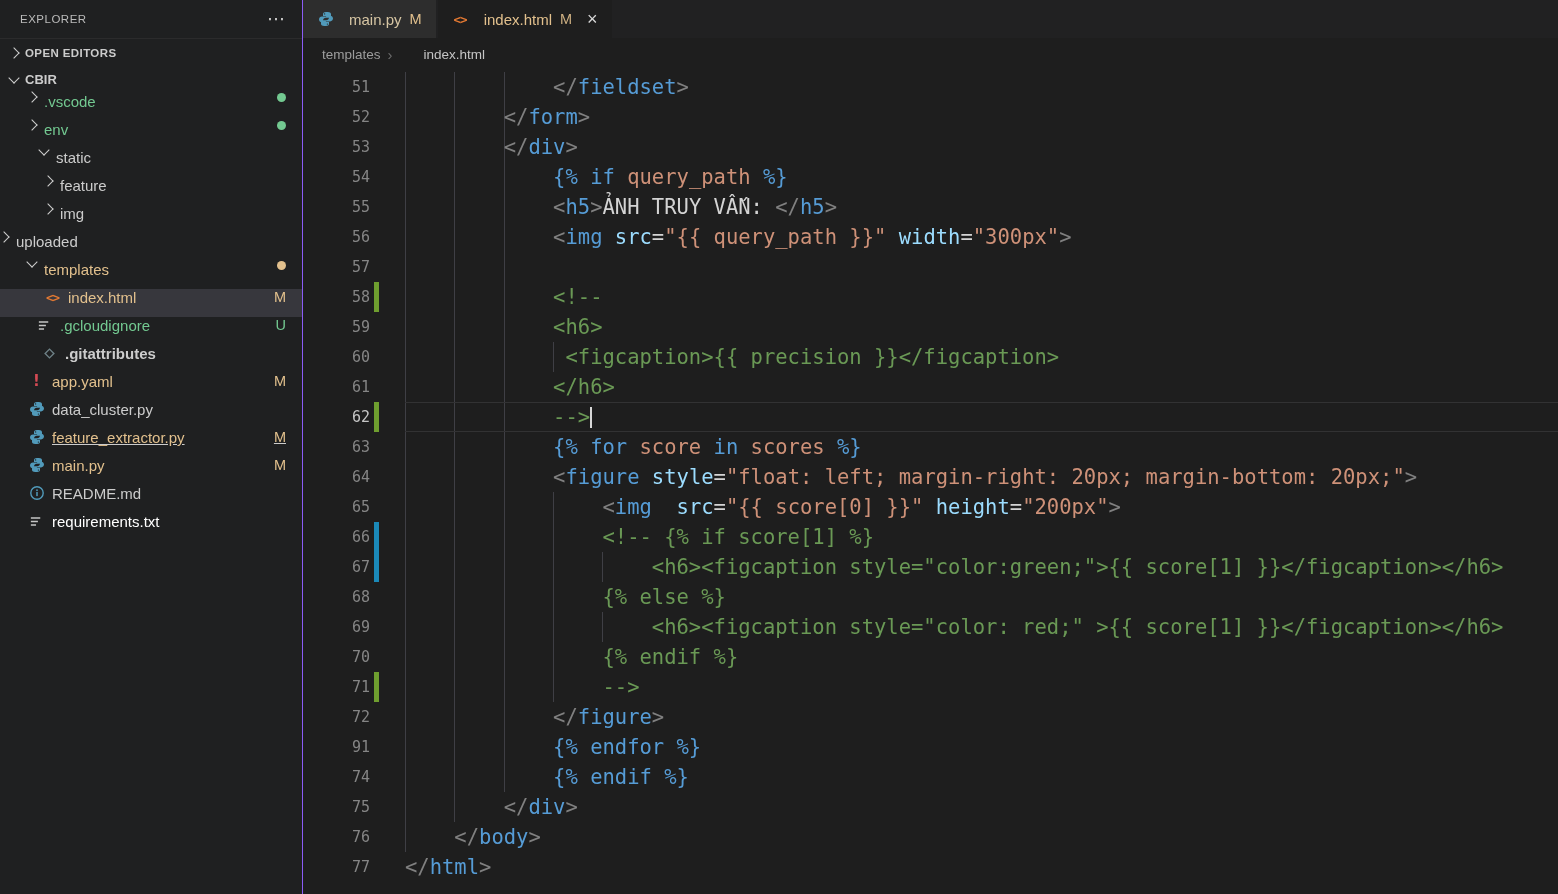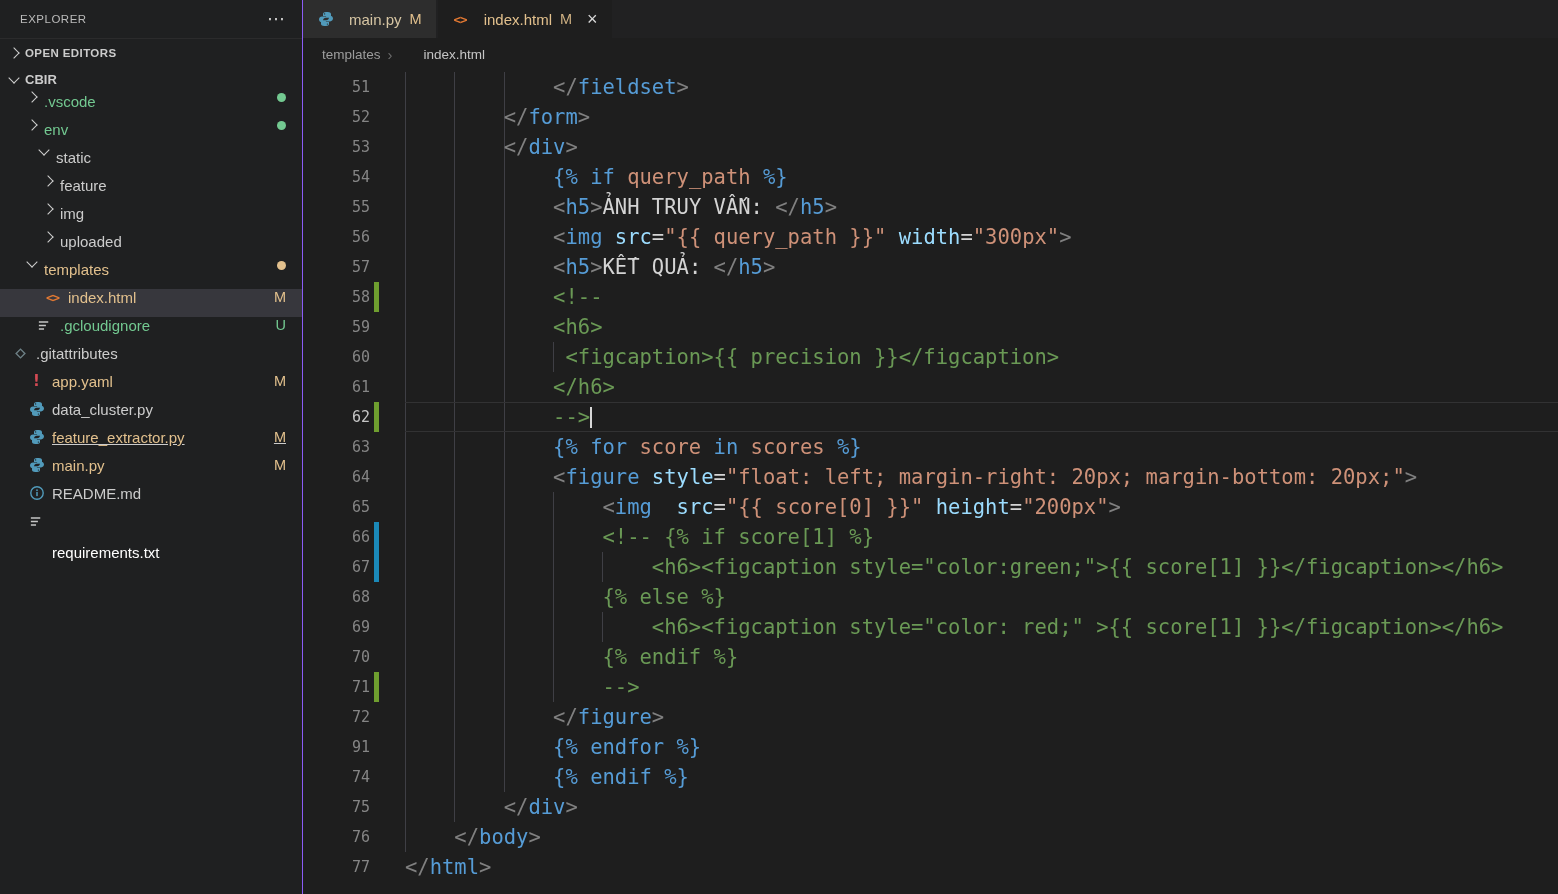--- a/index.html
+++ b/index.html
@@ -115,21 +115,21 @@
           <span class="label" style="color: rgb(204, 204, 204);">static</span>
         </div>
         <div class="trow" style="padding-left: 44px;">
           <span class="chev right"></span>
           <span class="label" style="color: rgb(204, 204, 204);">feature</span>
         </div>
         <div class="trow" style="padding-left: 44px;">
           <span class="chev right"></span>
           <span class="label" style="color: rgb(204, 204, 204);">img</span>
         </div>
-        <div class="trow" style="padding-left: 44px;">
+        <div class="trow" style="">
           <span class="chev right"></span>
           <span class="label" style="color: rgb(204, 204, 204);">uploaded</span>
         </div>
         <div class="trow" style="padding-left: 28px;">
           <span class="chev down"></span>
           <span class="label" style="color: rgb(226, 192, 141);">templates</span>
           <span class="badge dot" style="background: rgb(226, 192, 141);"></span>
         </div>
         <div class="trow selected" style="padding-left: 44px;">
           <span class="fi fi-html">&lt;&gt;</span>
@@ -138,21 +138,21 @@
         </div>
         <div class="trow" style="padding-left: 36px;">
           <span class="fi fi-list">
             <svg width="15" height="15" viewBox="0 0 16 16">
               <path stroke="#c5c5c5" stroke-width="1.7" d="M2 4.2h10M2 8h7.5M2 11.8h5.5"></path>
             </svg>
           </span>
           <span class="label" style="color: rgb(115, 201, 145);">.gcloudignore</span>
           <span class="badge letter" style="color: rgb(115, 201, 145);">U</span>
         </div>
-        <div class="trow" style="padding-left: 12px;">
+        <div class="trow" style="padding-left: 41px; font-weight: bold;">
           <span class="fi fi-git">
             <svg width="15" height="15" viewBox="0 0 16 16">
               <rect x="4.7" y="4.7" width="6.6" height="6.6" transform="rotate(45 8 8)" fill="none" stroke="#6d8086" stroke-width="1.5"></rect>
             </svg>
           </span>
           <span class="label" style="color: rgb(204, 204, 204);">.gitattributes</span>
         </div>
         <div class="trow" style="padding-left: 28px;">
           <span class="fi fi-yaml">!</span>
           <span class="label" style="color: rgb(226, 192, 141);">app.yaml</span>
@@ -196,21 +196,21 @@
             </svg>
           </span>
           <span class="label" style="color: rgb(204, 204, 204);">README.md</span>
         </div>
         <div class="trow" style="padding-left: 28px;">
           <span class="fi fi-list">
             <svg width="15" height="15" viewBox="0 0 16 16">
               <path stroke="#c5c5c5" stroke-width="1.7" d="M2 4.2h10M2 8h7.5M2 11.8h5.5"></path>
             </svg>
           </span>
-          <span class="label" style="color: #ffffff; margin-top: 31px;">requirements.txt</span>
+          <span class="label" style="color: #ffffff;">requirements.txt</span>
         </div>
       </div>
   </aside>
 
   <main class="main">
     <div class="tabbar" id="tabs">
         <div class="tab inactive">
           <span class="fi fi-python">
             <svg width="16" height="16" viewBox="0 0 16 16">
               <path fill="#519aba" d="M7.9 1C6.2 1 5 1.8 5 3v1.9h3.1v.7H3.9C2.3 5.6 1 6.8 1 8.4S2.2 11.2 3.8 11.2H5V9.4C5 7.9 6.3 6.7 7.8 6.7H11c1.1 0 2-.9 2-2V3c0-1.2-1.4-2-3.1-2H7.9zM6.6 2.2c.4 0 .7.3.7.7s-.3.7-.7.7-.7-.3-.7-.7.3-.7.7-.7z"></path>
@@ -263,21 +263,20 @@
           <div class="line">
             <span class="ln">55</span>
             <span class="code"><span class="tk-p">            &lt;</span><span class="tk-t">h5</span><span class="tk-p">&gt;</span><span class="tk-x">ẢNH TRUY VẤN: </span><span class="tk-p">&lt;/</span><span class="tk-t">h5</span><span class="tk-p">&gt;</span></span>
           </div>
           <div class="line">
             <span class="ln">56</span>
             <span class="code"><span class="tk-p">            &lt;</span><span class="tk-t">img</span><span class="tk-a"> src</span><span class="tk-e">=</span><span class="tk-s">"{{ query_path }}"</span><span class="tk-a"> width</span><span class="tk-e">=</span><span class="tk-s">"300px"</span><span class="tk-p">&gt;</span></span>
           </div>
           <div class="line">
             <span class="ln">57</span>
-            <span class="code"><span class="tk-p">            &lt;</span><span class="tk-t">h5</span><span class="tk-p">&gt;</span><span class="tk-x">KẾT QUẢ: </span><span class="tk-p">&lt;/</span><span class="tk-t">h5</span><span class="tk-p">&gt;</span></span>
           </div>
           <div class="line">
             <span class="ln">58</span>
             <span class="mark added"></span>
             <span class="code"><span class="tk-c">            &lt;!--</span></span>
           </div>
           <div class="line">
             <span class="ln">59</span>
             <span class="code"><span class="tk-c">            &lt;h6&gt;</span></span>
           </div>

